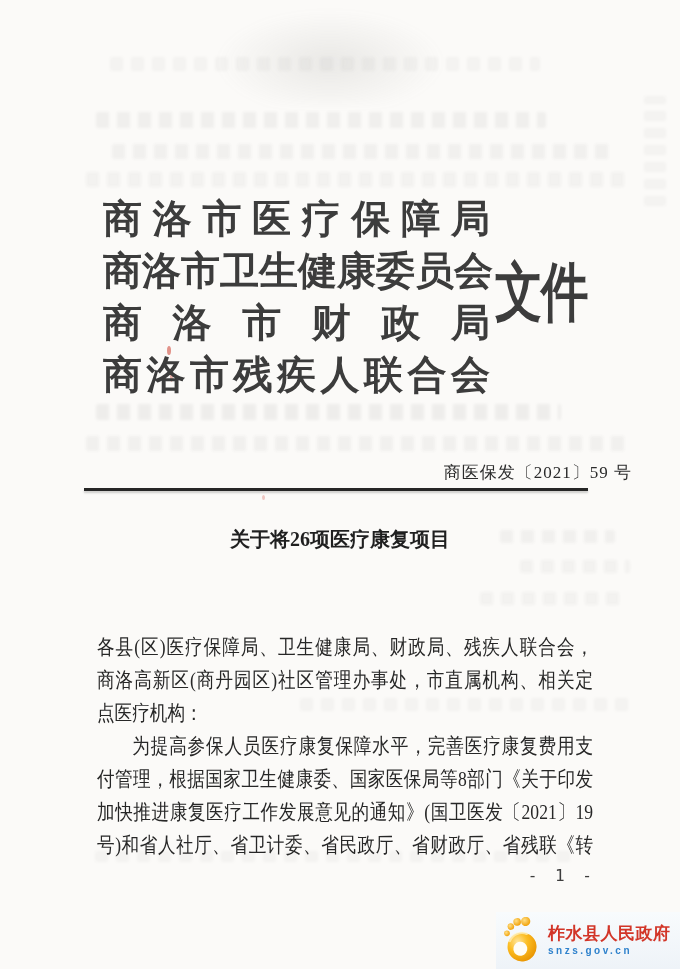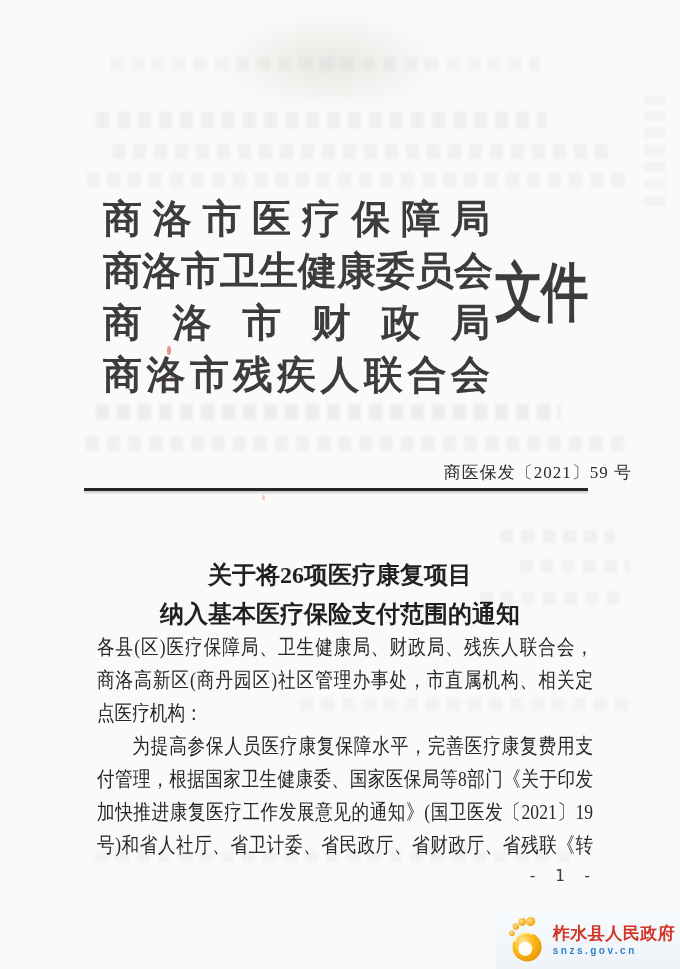--- a/index.html
+++ b/index.html
@@ -42,23 +42,22 @@
     text-align:right;font-size:17px;color:#2b2b2b;letter-spacing:1px;
   }
   .rule{
     position:absolute;left:84px;top:488px;width:504px;height:3px;
     background:#262626;box-shadow:0 2px 2px rgba(70,70,70,.25);
   }
 
   
   .doc-title{
     position:absolute;left:0;top:520px;width:680px;
-    text-align:center;font-size:24px;font-weight:700;color:#1f1f1f;
+    text-align:center;font-size:20px;font-weight:700;color:#1f1f1f;
     line-height:39px;
-    margin-top:36px;
   }
 
   
   .doc-body{
     position:absolute;left:97px;top:631px;width:592px;
     transform:scaleX(.838);transform-origin:left top;
     font-size:21px;color:#272727;line-height:33px;
   }
   .doc-body p{
     margin:0;white-space:nowrap;
@@ -70,21 +69,21 @@
   .page-number{
     position:absolute;right:84px;top:866px;
     font-family:"DejaVu Sans Mono","Liberation Mono",monospace;
     font-size:16px;color:#3d3d3d;letter-spacing:4px;
   }
 
   
   .watermark{
     position:absolute;left:496px;top:912px;width:184px;height:57px;
     background:linear-gradient(#f8fbfd,#eef3f8);
-    display:flex;align-items:center;justify-content:center;
+    display:flex;align-items:center;
   }
   .wm-logo{flex:0 0 auto;margin-left:6px;}
   .wm-text{margin-left:8px;line-height:1;}
   .wm-name{font-size:17px;font-weight:700;letter-spacing:.5px;}
   .wm-url{
     margin-top:4px;font-size:10px;font-weight:700;letter-spacing:2.5px;
     font-family:"Liberation Sans","DejaVu Sans",sans-serif;
   }
 </style>
 </head>
@@ -152,21 +151,20 @@
         <span>会</span>
       </div>
   </div>
   <div class="doc-type">文件</div>
 
   <div class="doc-number">商医保发〔2021〕59 号</div>
   <div class="rule"></div>
 
   <div class="doc-title">
     <div>关于将26项医疗康复项目</div>
-    <div>纳入基本医疗保险支付范围的通知</div>
   </div>
 
   <div class="doc-body">
     <p>各县(区)医疗保障局、卫生健康局、财政局、残疾人联合会，</p>
     <p>商洛高新区(商丹园区)社区管理办事处，市直属机构、相关定</p>
     <p class="short">点医疗机构：</p>
     <p class="indent">为提高参保人员医疗康复保障水平，完善医疗康复费用支</p>
     <p>付管理，根据国家卫生健康委、国家医保局等8部门《关于印发</p>
     <p>加快推进康复医疗工作发展意见的通知》(国卫医发〔2021〕19</p>
     <p>号)和省人社厅、省卫计委、省民政厅、省财政厅、省残联《转</p>

